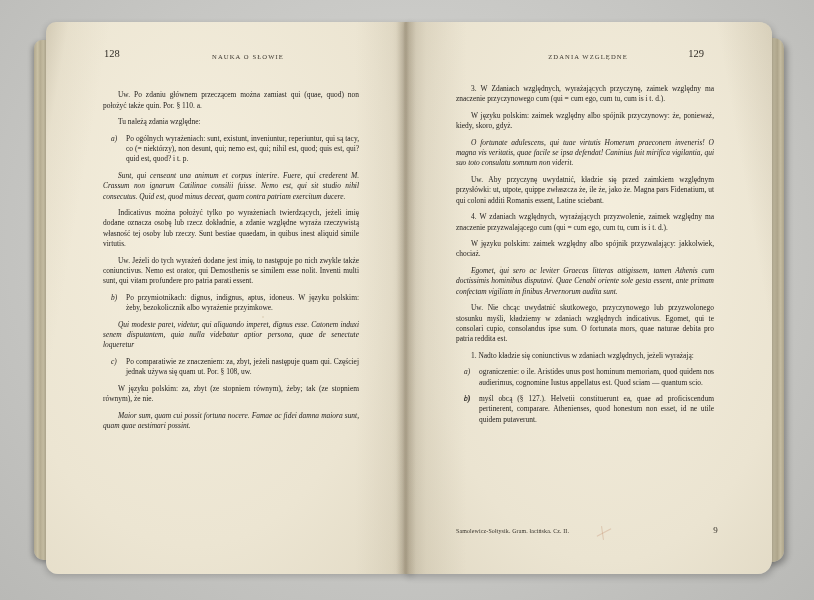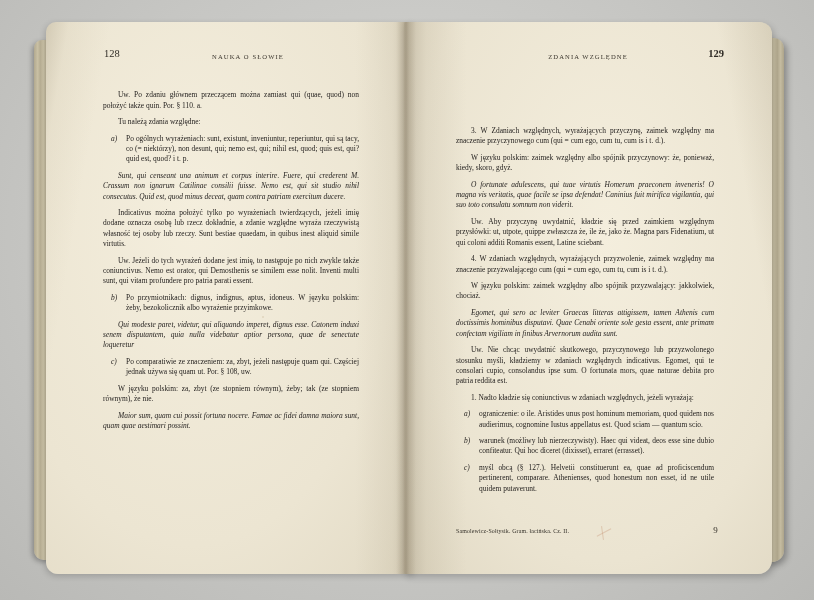--- a/index.html
+++ b/index.html
@@ -124,38 +124,38 @@
     top: -4px;
     color: #2f2b25;
   }
   .runhead .title {
     position: absolute;
     width: 100%;
     text-align: center;
     top: 1px;
   }
   .page-left  .folio { left: 58px; }
-  .page-right .folio { right: 48px; font-weight: bold; }
+  .page-right .folio { right: 68px; }
   .page-left  .title { padding-left: 18px; }
   .page-right .title { padding-right: 16px; }
 
   .textblock {
     position: absolute;
     top: 62px;
     left: 57px;
     width: 256px;
     font-size: 7.45px;
     line-height: 10.35px;
     text-align: justify;
     color: #252220;
   }
   .page-right .textblock { left: 52px; width: 258px; }
 
   p { margin: 0; }
-  .p-indent { text-indent: 15px; margin-top: 42px; }
+  .p-indent { text-indent: 15px; }
   .p-gap { margin-top: 6.2px; }
   .it { font-style: italic; }
 
   
   .item {
     position: relative;
     padding-left: 23px;
     margin-top: 6.2px;
   }
   .item > .marker {
@@ -274,21 +274,20 @@
 
         <p class="p-indent p-gap">1. Nadto kładzie się coniunctivus w zdaniach względnych, jeżeli wyrażają:</p>
 
         <div class="item">
           <span class="marker">a)</span>
           <span>ograniczenie: o ile. Aristides unus post hominum memoriam, quod quidem nos audierimus, cognomine Iustus appellatus est. Quod sciam — quantum scio.</span>
         </div>
 
         <div class="item">
           <span class="marker">b)</span>
-          <span>warunek (możliwy lub nierzeczywisty). Haec qui videat, deos esse sine dubio confiteatur. Qui hoc diceret (dixisset), erraret (errasset).</span>
         </div>
 
         <div class="item">
           <span class="marker">c)</span>
           <span>myśl obcą (§ 127.). Helvetii constituerunt ea, quae ad proficiscendum pertinerent, comparare. Athenienses, quod honestum non esset, id ne utile quidem putaverunt.</span>
         </div>
 
       </div>
 
       <div class="colophon">

